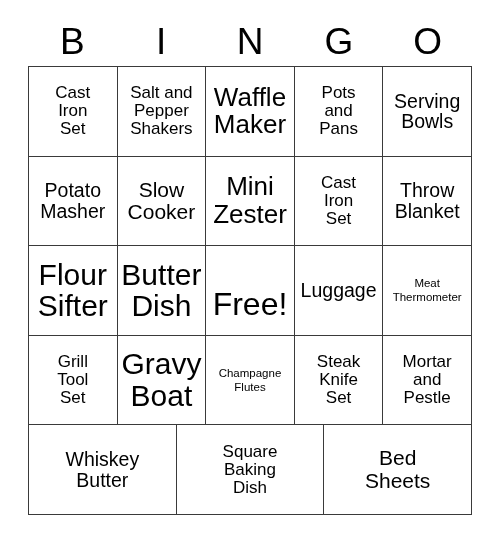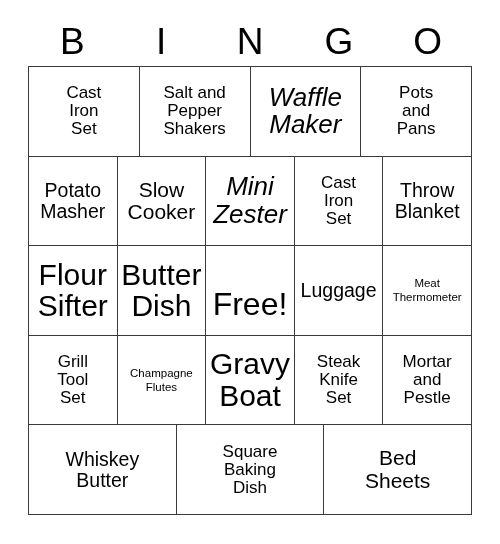--- a/index.html
+++ b/index.html
@@ -89,21 +89,21 @@
     color: #000000;
     white-space: pre-line;
     word-break: normal;
   }
 
   
   .sz-xs  { font-size: 11.5px; line-height: 1.22; }
   .sz-s   { font-size: 17px; }
   .sz-m   { font-size: 19.5px; }
   .sz-l   { font-size: 21px; }
-  .sz-xl  { font-size: 26px; font-style: italic; }
+  .sz-xl  { font-size: 26px; }
   .sz-xxl { font-size: 30px; }
   .sz-free{ font-size: 32px; margin-top: 29px; }
 </style>
 </head>
 <body>
 
 <div id="card">
 
   <div id="bingo-header">
     <div class="header-letter">B</div>
@@ -128,20 +128,24 @@
         </div>
       <div class="bingo-cell">
           <span class="cell-text sz-xl">Waffle
 Maker</span>
         </div>
       <div class="bingo-cell">
           <span class="cell-text sz-s">Pots
 and
 Pans</span>
         </div>
+      <div class="bingo-cell">
+          <span class="cell-text sz-m">Serving
+Bowls</span>
+        </div>
     </div>
 
     <div class="bingo-row">
       <div class="bingo-cell">
           <span class="cell-text sz-m">Potato
 Masher</span>
         </div>
       <div class="bingo-cell">
           <span class="cell-text sz-l">Slow
 Cooker</span>
@@ -182,26 +186,26 @@
         </div>
     </div>
 
     <div class="bingo-row">
       <div class="bingo-cell">
           <span class="cell-text sz-s">Grill
 Tool
 Set</span>
         </div>
       <div class="bingo-cell">
+          <span class="cell-text sz-xxl">Gravy
+Boat</span>
+        </div>
+      <div class="bingo-cell">
           <span class="cell-text sz-xs">Champagne
 Flutes</span>
-        </div>
-      <div class="bingo-cell">
-          <span class="cell-text sz-xxl">Gravy
-Boat</span>
         </div>
       <div class="bingo-cell">
           <span class="cell-text sz-s">Steak
 Knife
 Set</span>
         </div>
       <div class="bingo-cell">
           <span class="cell-text sz-s">Mortar
 and
 Pestle</span>

